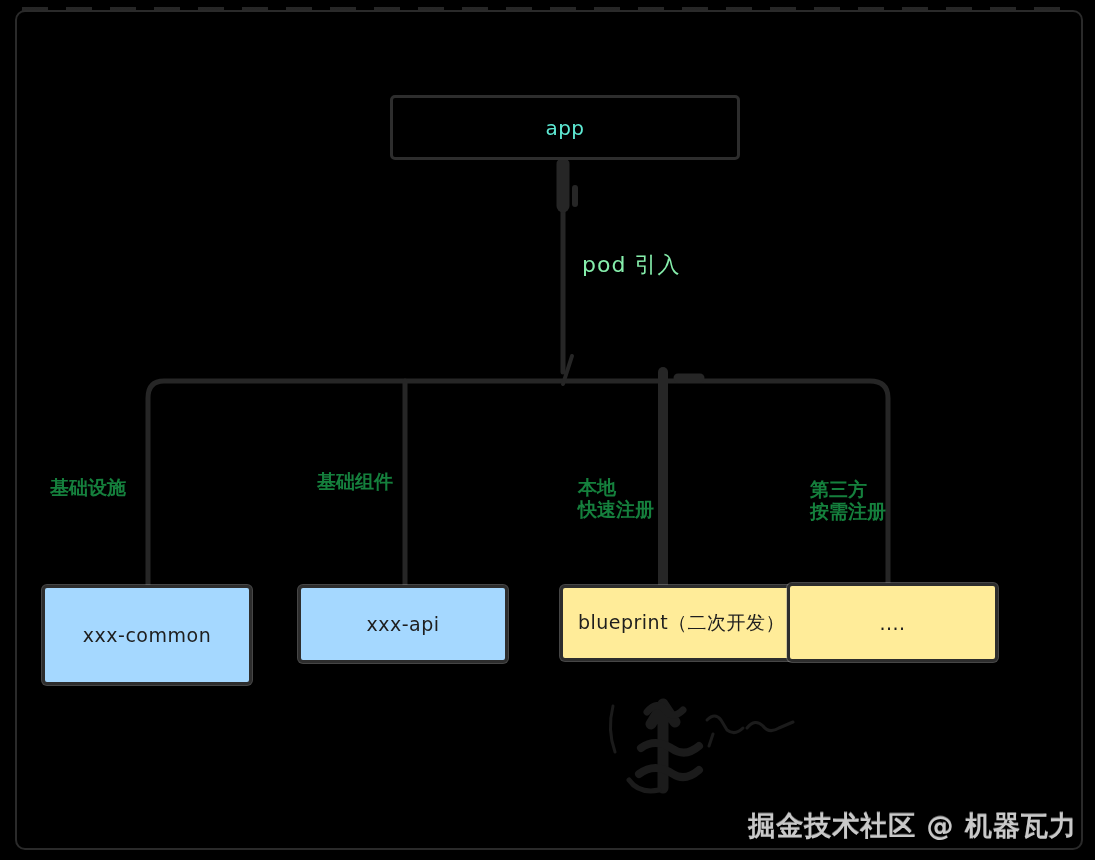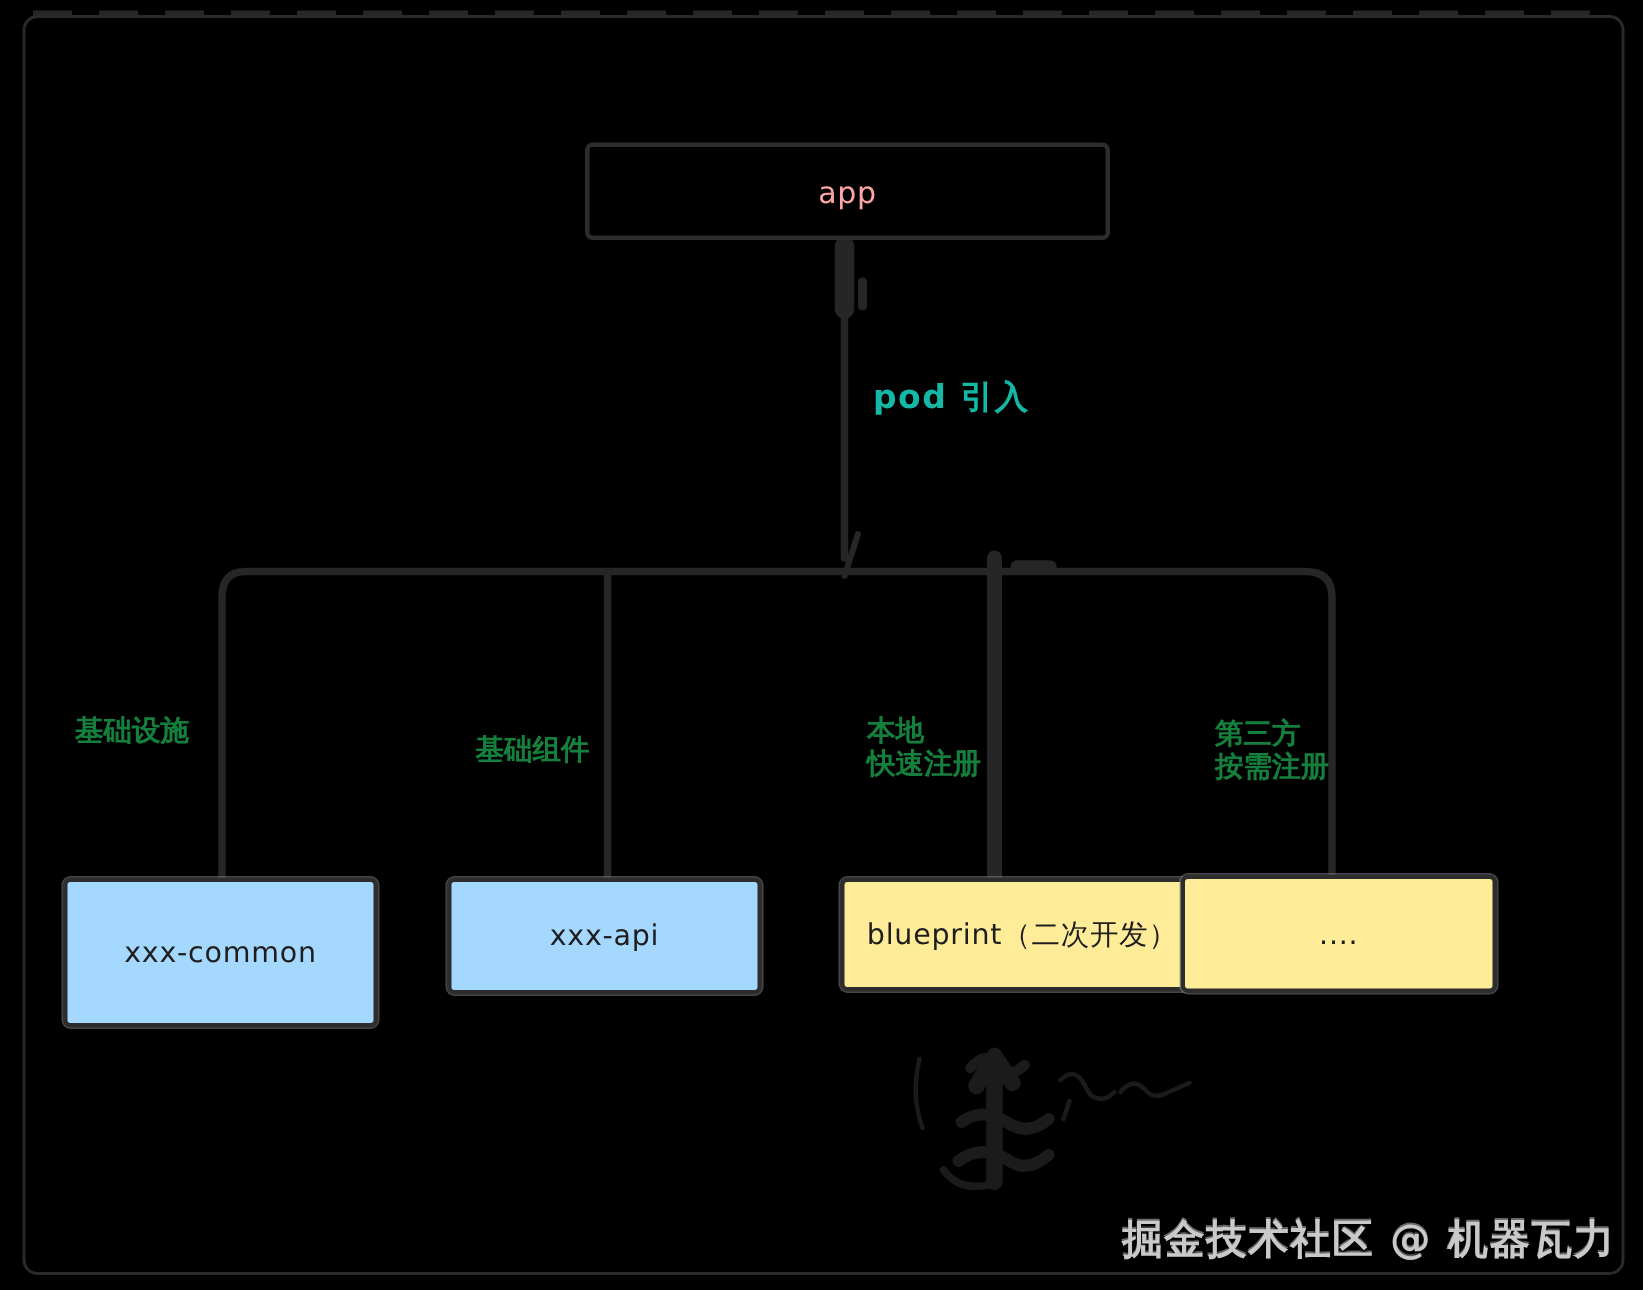--- a/index.html
+++ b/index.html
@@ -17,25 +17,25 @@
     background:repeating-linear-gradient(90deg,#303030 0 26px,transparent 26px 44px);
     opacity:.8;
   }
   .connectors{position:absolute;left:0;top:0;}
   .node{
     position:absolute;box-sizing:border-box;
     border:3px solid #2d2d2d;border-radius:5px;
     display:flex;align-items:center;justify-content:center;
     color:#1e1e1e;font-size:19px;letter-spacing:.5px;
   }
-  .node.hollow{background:transparent;color:#fca5a5;font-size:20px;}
+  .node.hollow{background:transparent;color:#5eead4;font-size:20px;}
   .node.blue{background:#a5d8ff;box-shadow:0 0 0 1px rgba(155,155,155,.45);}
   .node.yellow{background:#ffec99;box-shadow:0 0 0 1px rgba(155,155,155,.45);}
   .edge-label{
-    position:absolute;font-size:22px;font-weight:bold;color:#14b8a6;
+    position:absolute;font-size:22px;font-weight:normal;color:#86efac;
     letter-spacing:1px;white-space:nowrap;
   }
   .branch-label{
     position:absolute;font-size:19px;font-weight:bold;white-space:nowrap;
     line-height:22px;
   }
   .branch-label.blue{color:#15803d;}
   .branch-label.orange{color:#15803d;}
   .watermark{
     position:absolute;right:18px;bottom:16px;
@@ -71,21 +71,21 @@
 
 <div class="node hollow" style="left:390px;top:95px;width:350px;height:65px;">
   <span>app</span>
 </div>
 
 <div class="edge-label" style="left:582px;top:250px;">pod 引入</div>
 
 <div class="branch-label blue" style="left:50px;top:476px;">
   <span>基础设施</span>
 </div>
-<div class="branch-label blue" style="left:317px;top:489px;">
+<div class="branch-label blue" style="left:317px;top:470px;">
   <span>基础组件</span>
 </div>
 <div class="branch-label orange" style="left:578px;top:476px;">
   <div>本地</div>
   <div>快速注册</div>
 </div>
 <div class="branch-label orange" style="left:810px;top:478px;">
   <div>第三方</div>
   <div>按需注册</div>
 </div>

